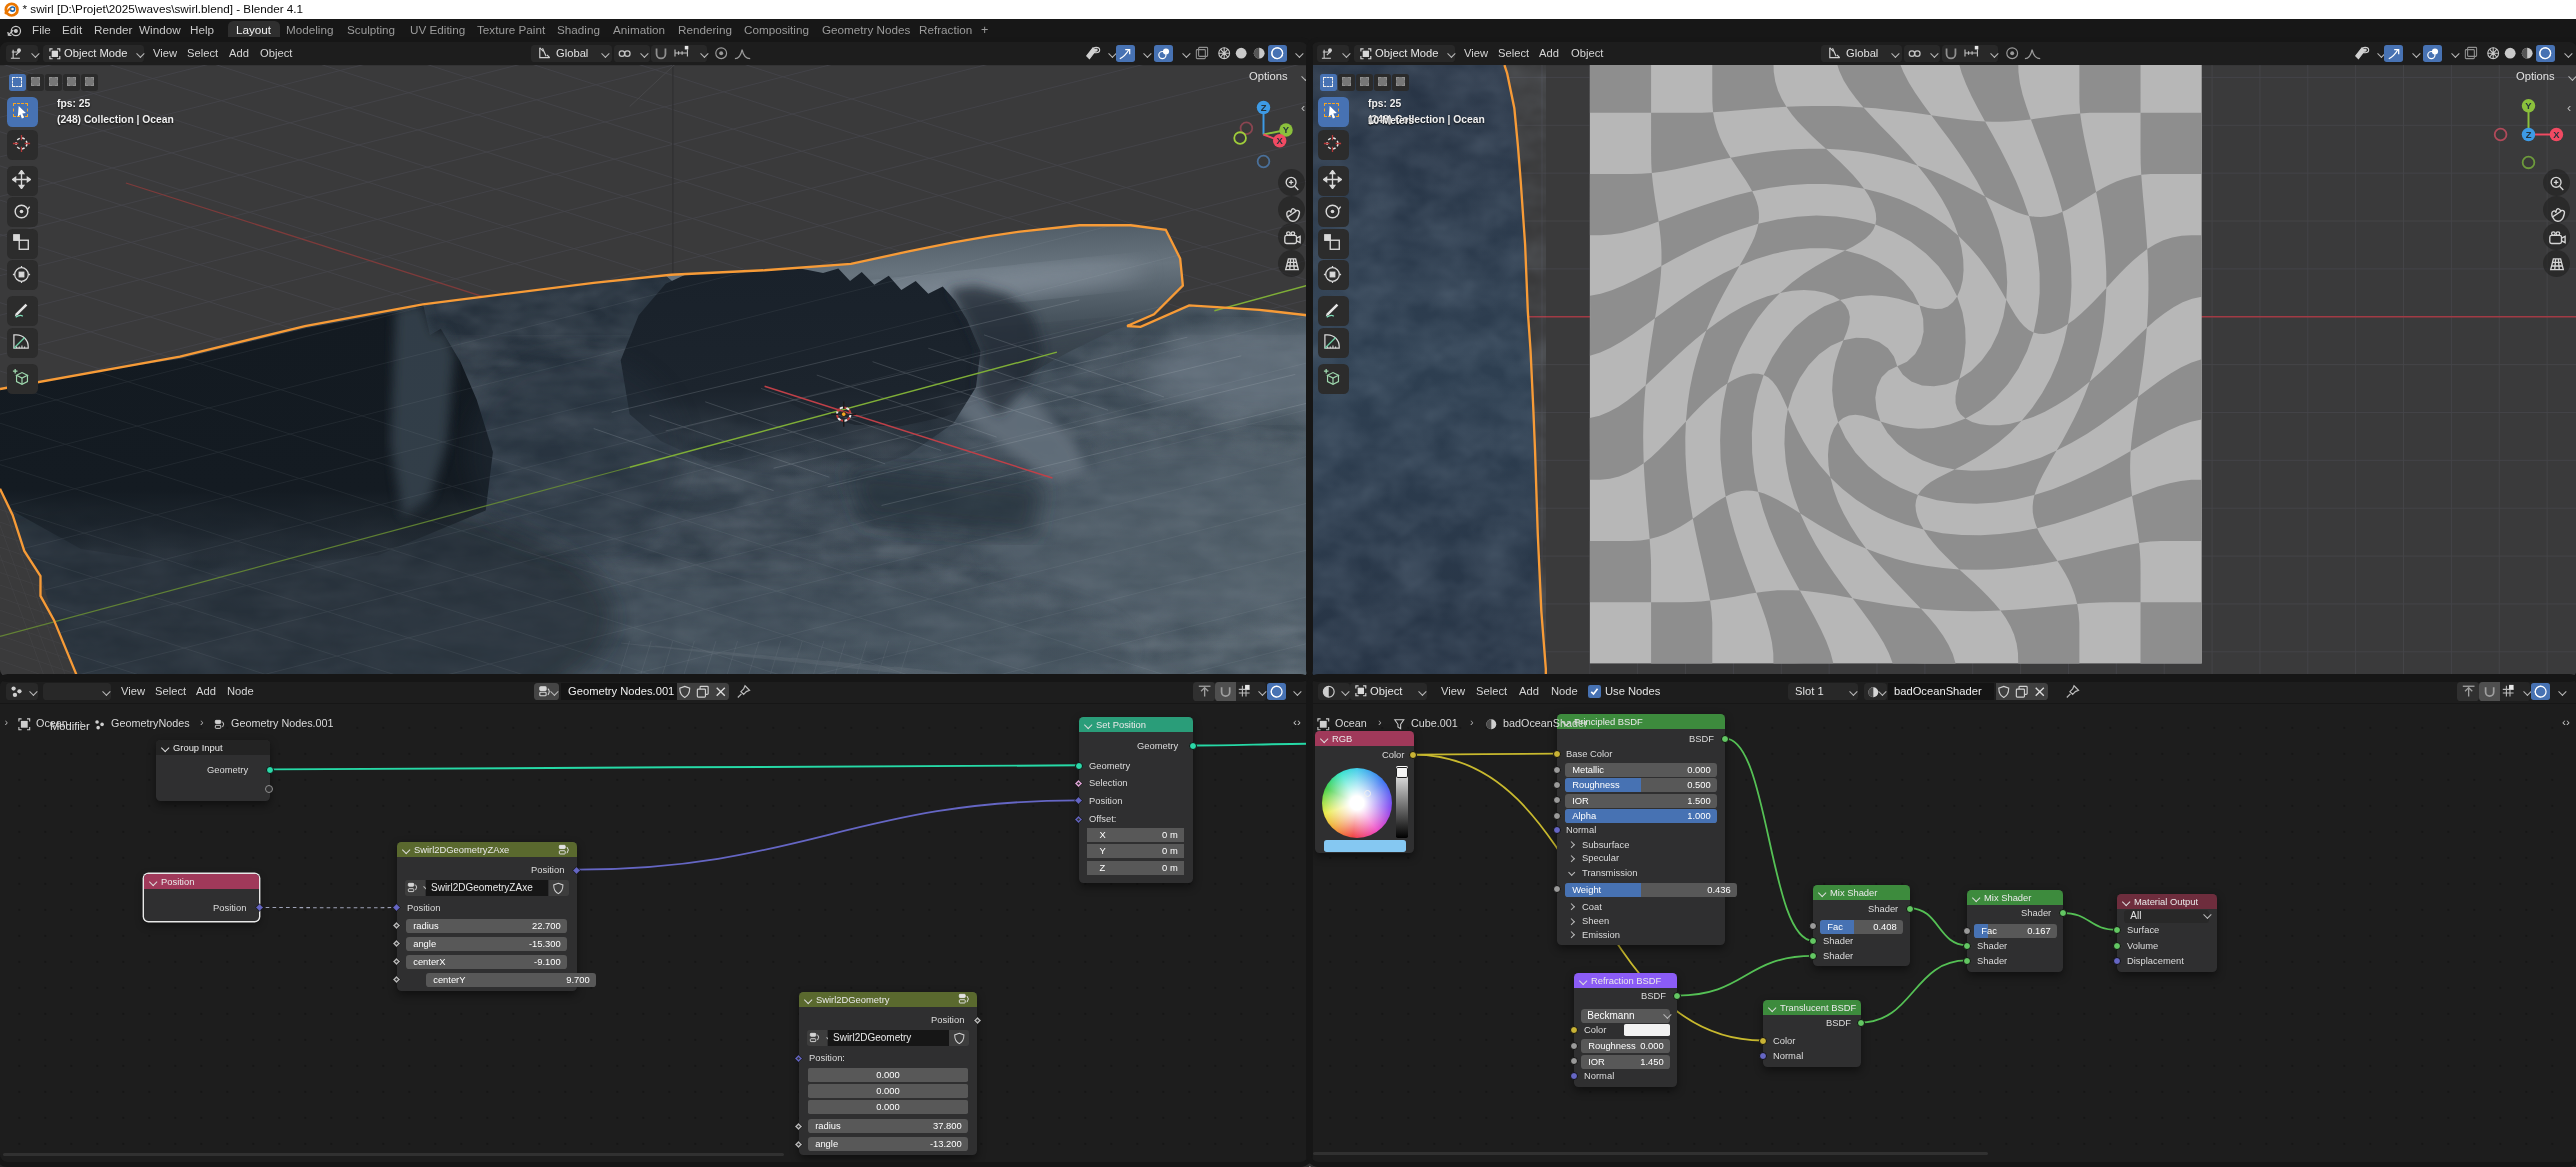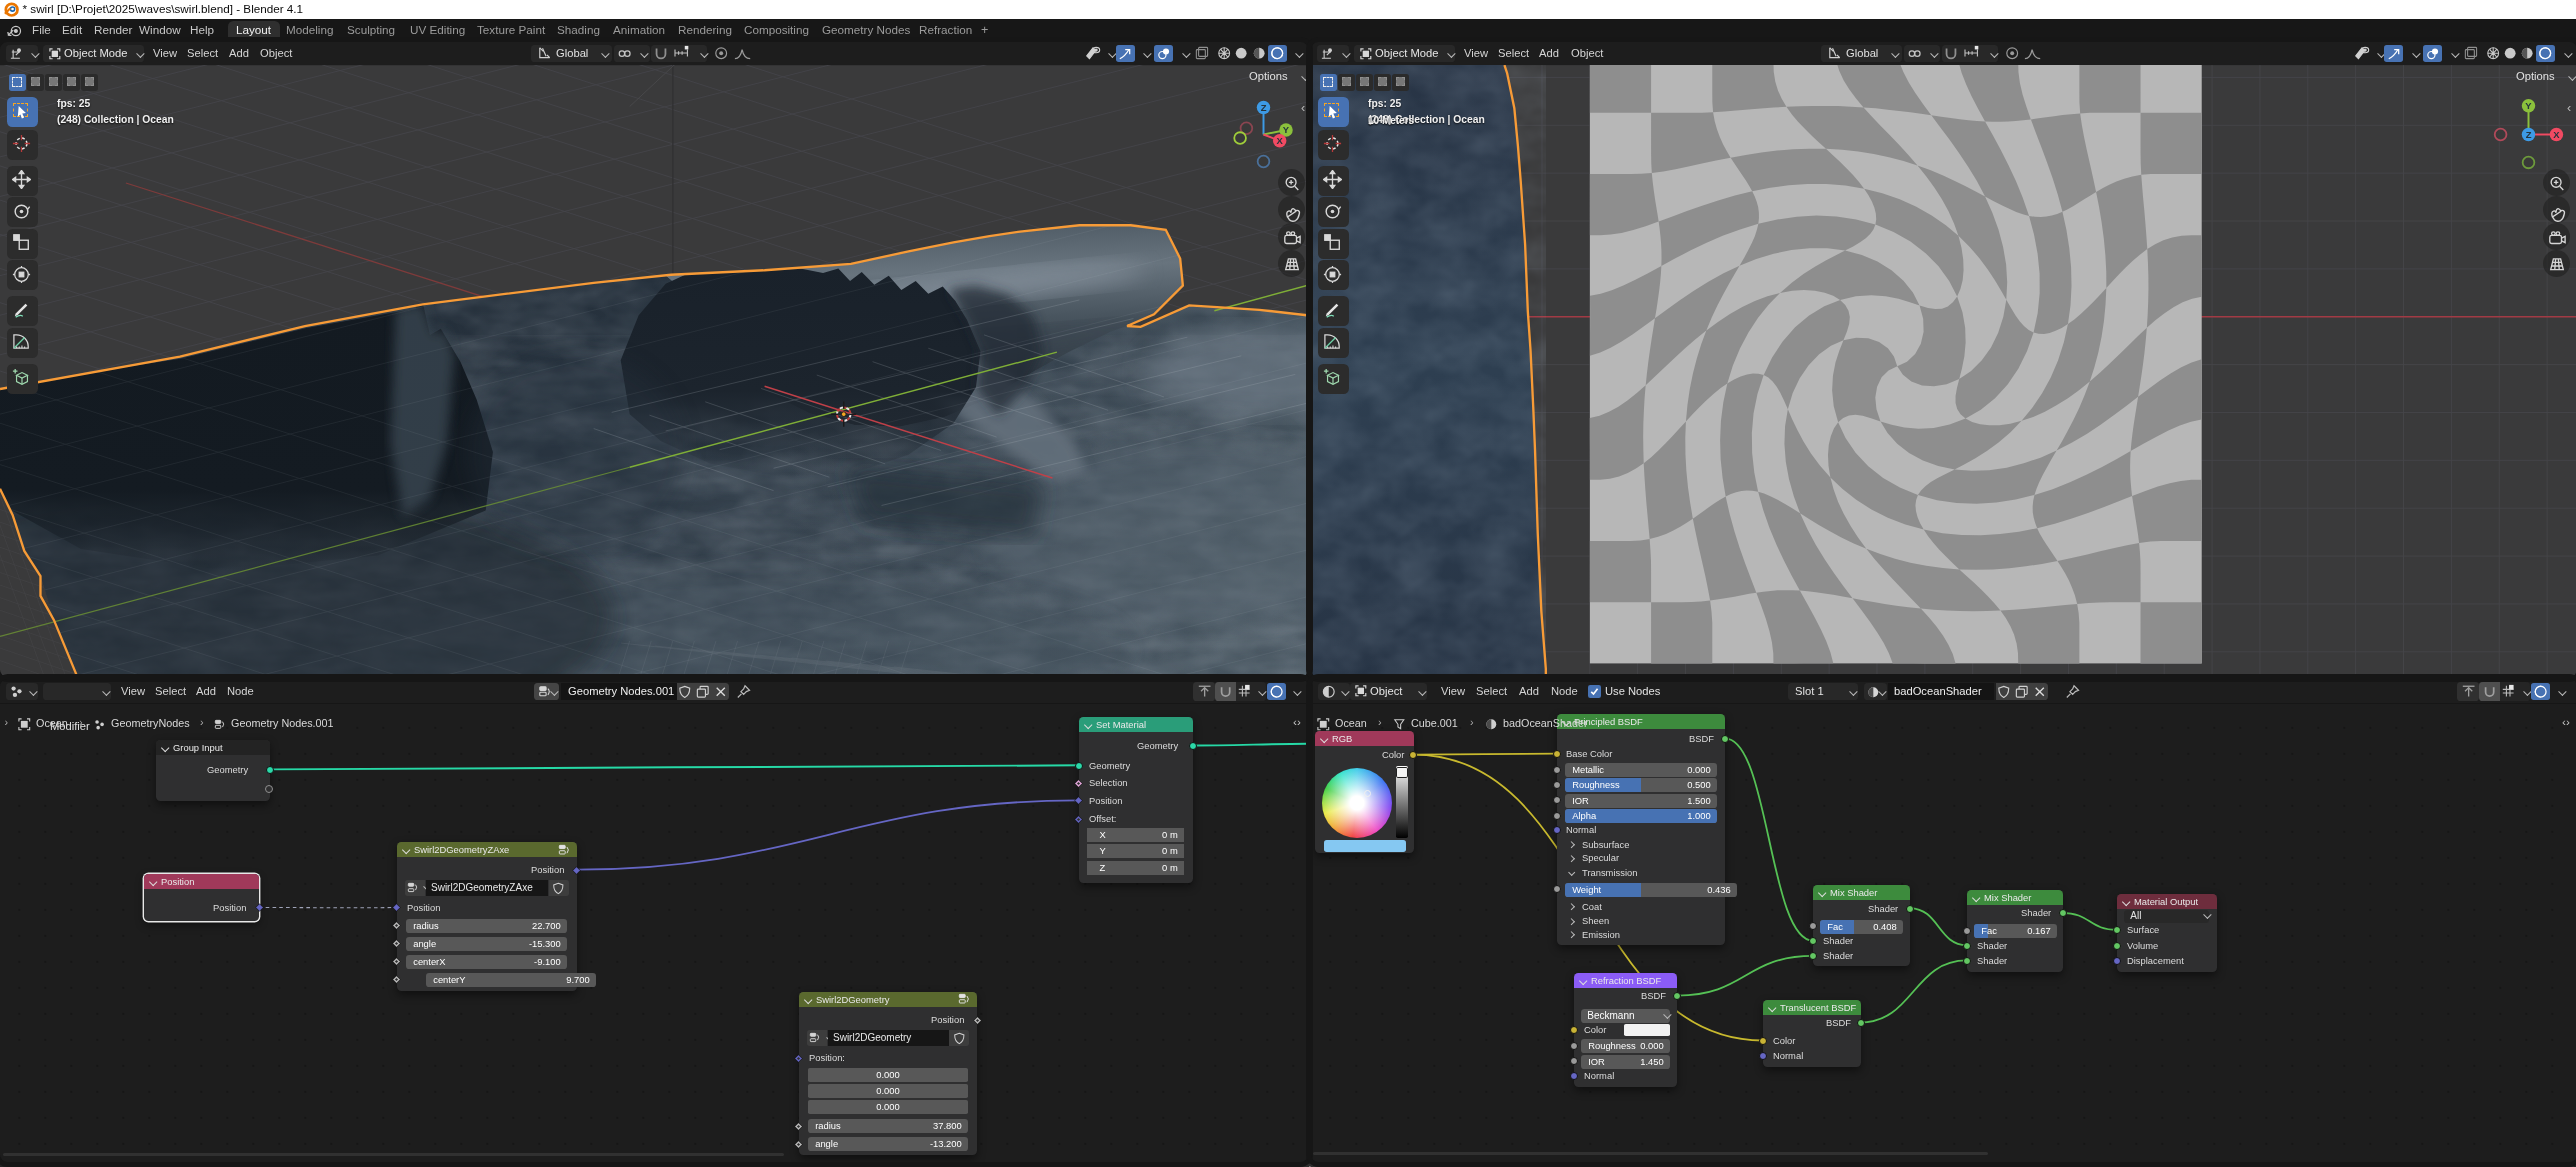--- a/index.html
+++ b/index.html
@@ -1072,21 +1072,21 @@
     </div>
     <svg class="abs" style="left:794px;top:1122px;z-index:4" width="9" height="9" viewBox="0 0 10 10">
       <path d="M5 0.8 L9.2 5 L5 9.2 L0.8 5 Z" fill="#bdbdbd" stroke="#101010" stroke-width="0.8"></path>
       <path d="M5 3.2 L6.8 5 L5 6.8 L3.2 5 Z" fill="#2f2f30"></path>
     </svg>
     <svg class="abs" style="left:794px;top:1140px;z-index:4" width="9" height="9" viewBox="0 0 10 10">
       <path d="M5 0.8 L9.2 5 L5 9.2 L0.8 5 Z" fill="#bdbdbd" stroke="#101010" stroke-width="0.8"></path>
       <path d="M5 3.2 L6.8 5 L5 6.8 L3.2 5 Z" fill="#2f2f30"></path>
     </svg>
     <div class="node" style="left:1079px;top:717px;width:114px;height:166px">
-      <div class="nhead" style="background:#2a9d79">Set Material</div>
+      <div class="nhead" style="background:#2a9d79">Set Position</div>
     </div>
     <div class="lbl" style="left:1137px;top:738px">Geometry</div>
     <div class="sockc" style="left:1189px;top:742px;background:#2bd9a9;z-index:4"></div>
     <div class="lbl" style="left:1089px;top:758px">Geometry</div>
     <div class="sockc" style="left:1075px;top:762px;background:#2bd9a9;z-index:4"></div>
     <div class="lbl" style="left:1089px;top:775px">Selection</div>
     <svg class="abs" style="left:1074px;top:779px;z-index:4" width="9" height="9" viewBox="0 0 10 10">
       <path d="M5 0.8 L9.2 5 L5 9.2 L0.8 5 Z" fill="#e6a9dd" stroke="#101010" stroke-width="0.8"></path>
       <path d="M5 3.2 L6.8 5 L5 6.8 L3.2 5 Z" fill="#2f2f30"></path>
     </svg>

